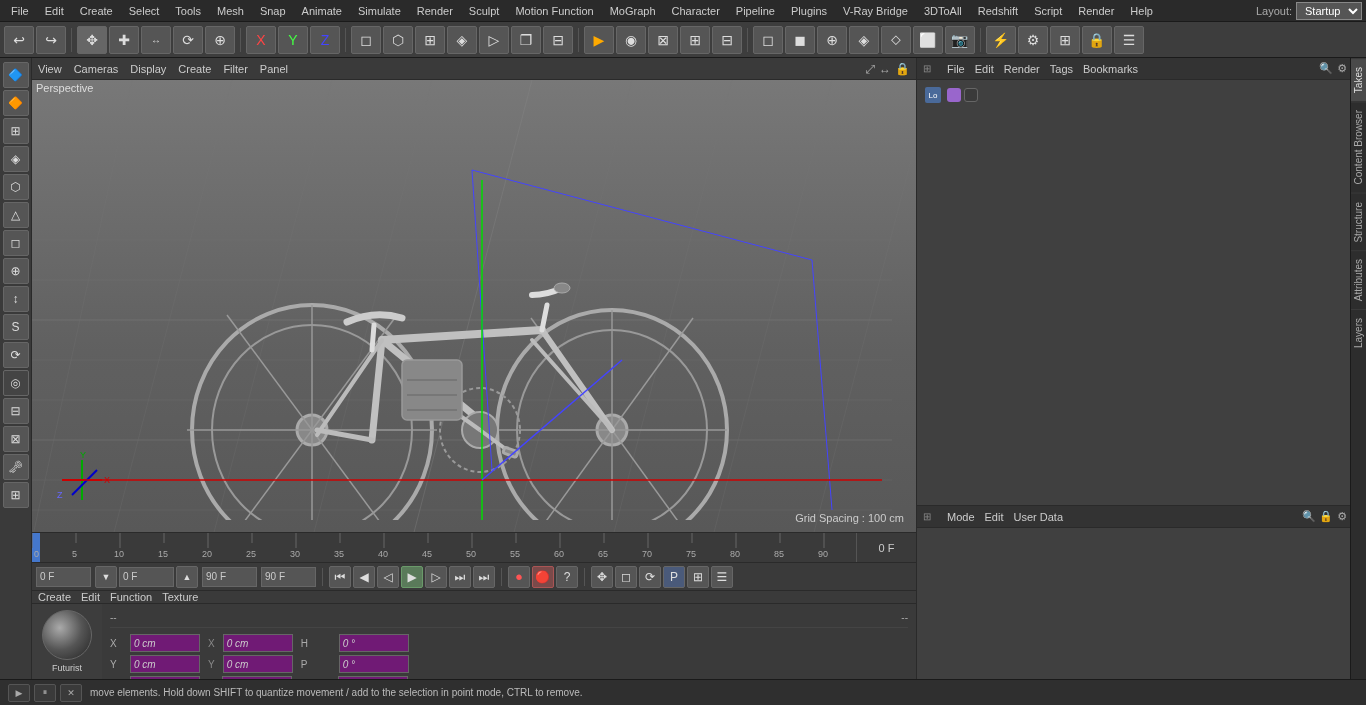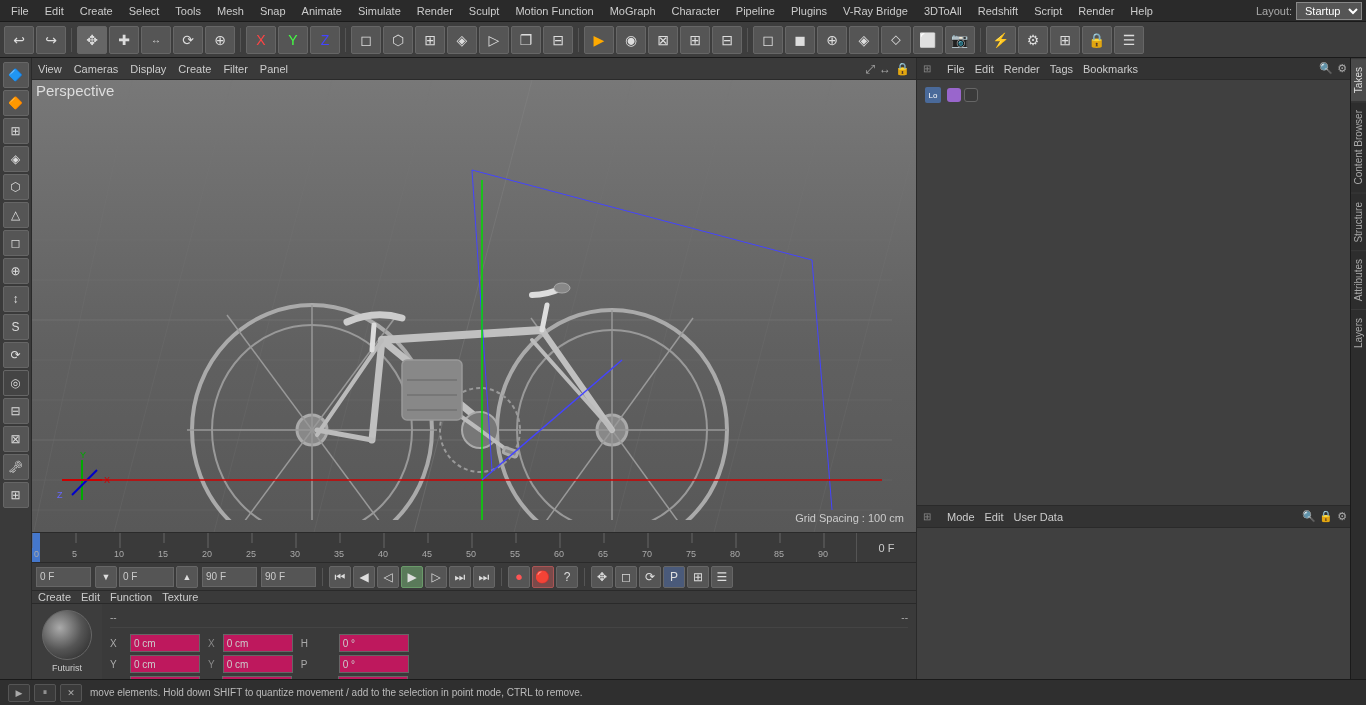--- a/index.html
+++ b/index.html
@@ -152,21 +152,21 @@
       font-size: 12px;
       cursor: pointer;
     }
 
     
     #perspective-label {
       position: absolute;
       top: 2px;
       left: 4px;
       color: #ddd;
-      font-size: 15px;
+      font-size: 11px;
       z-index: 10;
     }
 
     
     #grid-spacing {
       position: absolute;
       bottom: 8px;
       right: 12px;
       color: #ccc;
       font-size: 11px;
@@ -298,25 +298,26 @@
       align-items: center;
     }
     .coord-axis {
       color: #aaa;
       font-size: 10px;
       width: 12px;
     }
     .coord-input {
       width: 70px;
       height: 18px;
-      background: #be185d;
+      background: #701a75;
       border: 1px solid #666;
       color: #ccc;
       font-size: 10px;
       padding: 0 3px;
+      font-style: italic;
     }
     .coord-separator {
       color: #888;
       font-size: 10px;
     }
 
     
     #status-bar {
       height: 26px;
       background: #2f2f2f;

